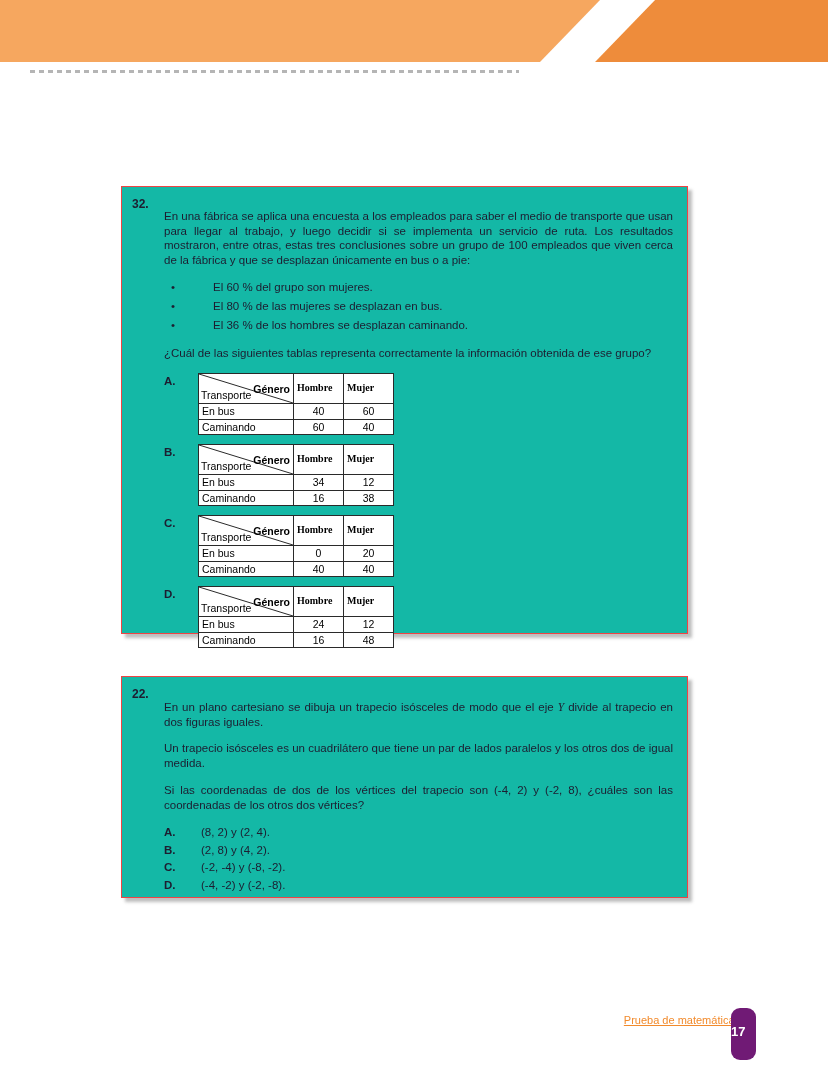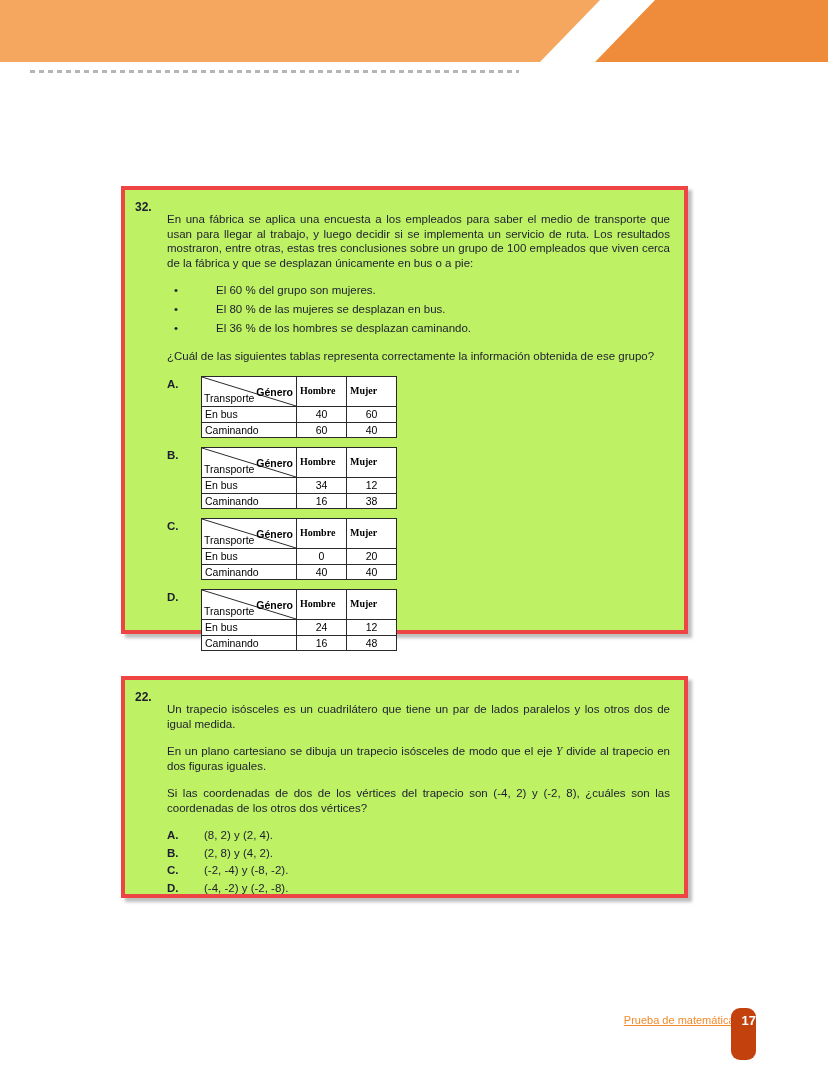--- a/index.html
+++ b/index.html
@@ -14,22 +14,22 @@
 
   
   .band { position:absolute; top:0; left:0; width:828px; height:62px; }
   .dashes {
     position:absolute; top:70px; left:30px; width:489px; height:3px;
     background: repeating-linear-gradient(to right, #b5b5b5 0 5px, transparent 5px 9px);
   }
 
   
   .qbox {
-    position:absolute; left:121px; width:567px; background:#bef264;
-    border:4px solid #ef4444;
+    position:absolute; left:121px; width:567px; background:#14b8a6;
+    border:1px solid #ef4444;
     box-shadow:4px 4px 3px rgba(110,110,110,0.45);
     padding:10px 14px 12px 8px;
     font-size:11.5px; line-height:14.5px;
   }
   #box32 { top:186px; height:448px; }
   #box33 { top:676px; height:222px; }
 
   .qrow { display:flex; }
   .qnum { font-weight:bold; flex:0 0 28px; font-size:12px; padding-left:2px; }
   .qbody { flex:1; margin-left:6px; }
@@ -62,23 +62,23 @@
   .gap13 { margin-top:13px; }
   .serifY { font-family:"Liberation Serif", serif; font-style:italic; }
 
   
   .footer-label {
     position:absolute; top:1014px; left:16px; width:724px;
     text-align:right; color:#F28A2B; font-size:11px;text-decoration:underline;
   }
   .page-tab {
     position:absolute; top:1008px; left:731px; width:25px; height:52px;
-    background:#c2410c; border-radius:9px;
+    background:#701a75; border-radius:9px;
     color:#fff; font-size:13px; font-weight:bold;
-    text-align:right; padding-top:5px;
+    text-align:left; padding-top:16px;
   }
 </style>
 </head>
 <body>
 
 <div class="band">
   <svg width="828" height="62" viewBox="0 0 828 62" preserveAspectRatio="none">
     <rect x="0" y="0" width="828" height="62" fill="#F6A75F"></rect>
     <polygon points="595,62 655,0 828,0 828,62" fill="#EE8C3B"></polygon>
     <polygon points="540,62 600,0 655,0 595,62" fill="#ffffff"></polygon>
@@ -217,22 +217,22 @@
       </div>
 
     </div>
   </div>
 </div>
 
 <div class="qbox" id="box33">
   <div class="qrow">
     <div class="qnum">22.</div>
     <div class="qbody">
+      <div class="para gap13"><span>En un plano cartesiano se dibuja un trapecio isósceles de modo que el eje </span><span class="serifY">Y</span><span> divide al trapecio en dos figuras iguales.</span></div>
       <div class="para">Un trapecio isósceles  es un cuadrilátero que tiene un par de lados paralelos y los otros dos de igual medida.</div>
-      <div class="para gap13"><span>En un plano cartesiano se dibuja un trapecio isósceles de modo que el eje </span><span class="serifY">Y</span><span> divide al trapecio en dos figuras iguales.</span></div>
       <div class="para gap13">Si las coordenadas de dos de los vértices del trapecio son (-4, 2) y (-2, 8), ¿cuáles son las coordenadas de los otros dos vértices?</div>
 
       <div class="gap13">
         <div class="ansrow">
           <span class="ans-letter">A.</span>
           <span>(8, 2) y (2, 4).</span>
         </div>
         <div class="ansrow">
           <span class="ans-letter">B.</span>
           <span>(2, 8) y (4, 2).</span>

